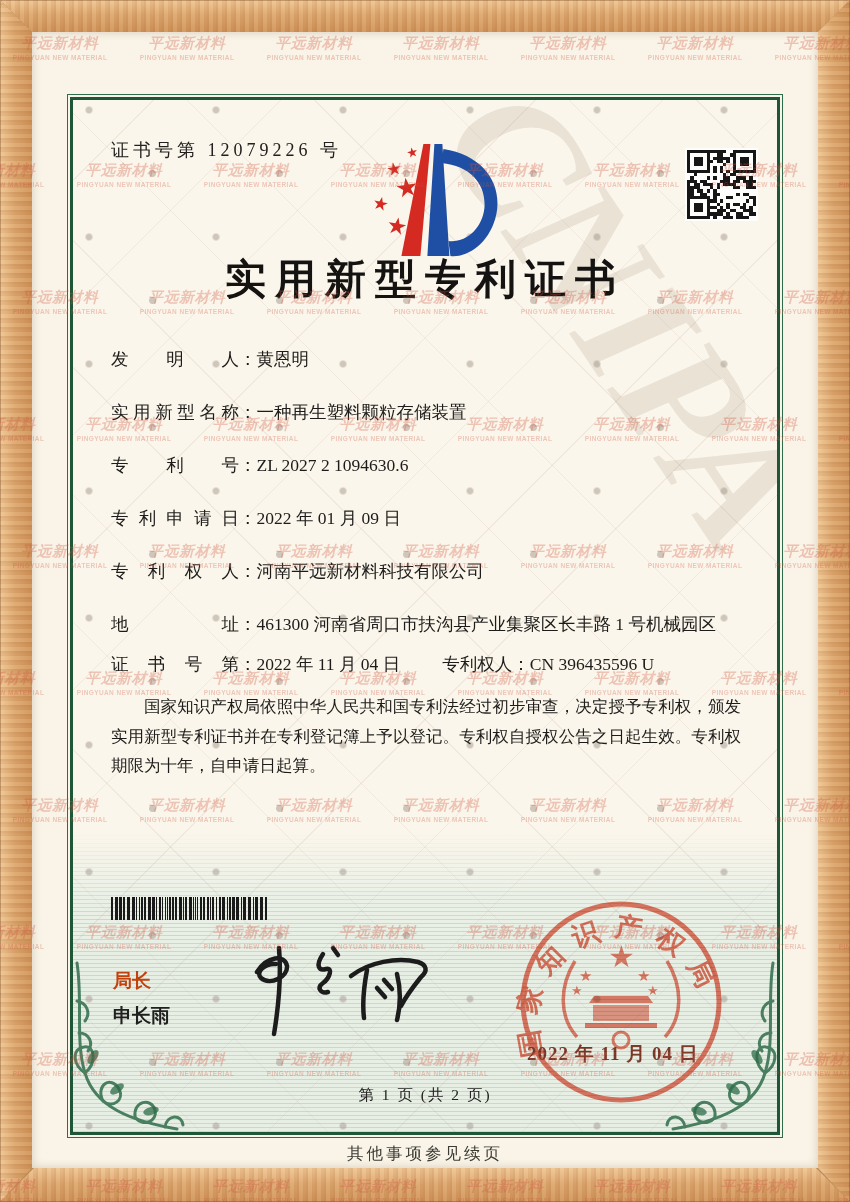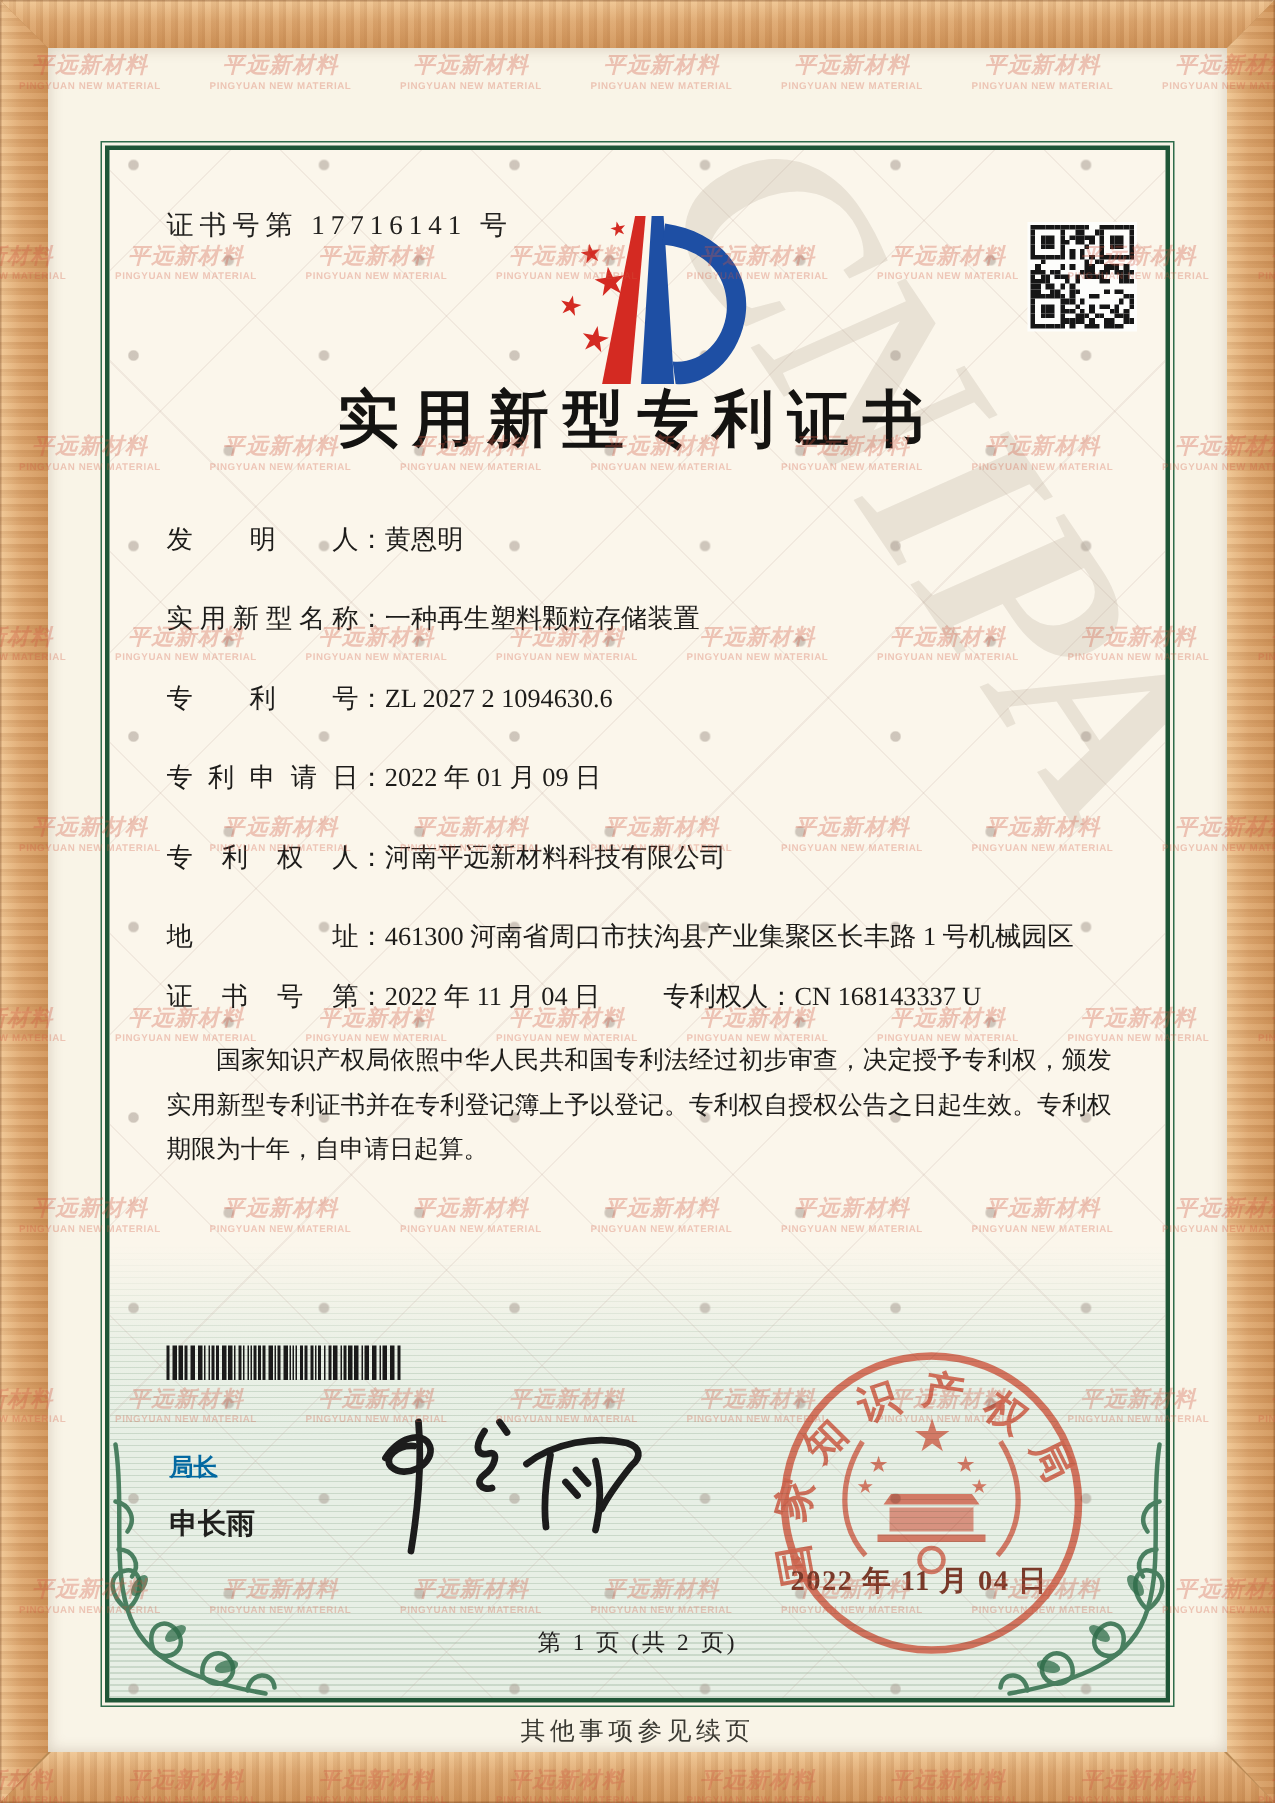--- a/index.html
+++ b/index.html
@@ -72,21 +72,21 @@
   .val{display:inline-block;width:calc(100% - 152px);vertical-align:top;}
   .row.grant{display:flex;margin-bottom:0;}
   .row.grant .g2{margin-left:42px;}
 
   .paras{position:absolute;z-index:3;left:38px;right:36px;top:592px;font-size:16.5px;line-height:29.5px;text-align:justify;}
   .paras p{margin:0;text-indent:2em;}
 
   .barcode{position:absolute;z-index:3;left:38px;top:797px;height:23px;display:flex;align-items:stretch;}
   .barcode .bar{background:#1a1a1a;}
 
-  .signer-title{position:absolute;z-index:3;left:40px;top:868px;font-size:16px;font-weight:bold;color:#0369a1;text-decoration:underline;}
+  .signer-title{position:absolute;z-index:3;left:40px;top:868px;font-size:19px;font-weight:bold;color:#c2410c;}
   .signer-name{position:absolute;z-index:3;left:40px;top:903px;font-size:19px;font-weight:bold;color:#20201e;}
   .signature{position:absolute;z-index:3;left:170px;top:842px;}
 
   .seal{position:absolute;z-index:4;left:428px;top:795px;width:240px;height:218px;mix-blend-mode:multiply;opacity:.92;}
   .seal svg{position:absolute;inset:0;}
   .seal-date{position:absolute;z-index:5;left:26px;top:146px;width:200px;font-size:19px;font-weight:bold;
              letter-spacing:1px;color:#7e2d1c;white-space:nowrap;}
   .seal text,.seal textPath{font-family:"Liberation Serif","DejaVu Serif",serif;}
 
   .page-num{position:absolute;z-index:3;left:0;right:0;bottom:26px;text-align:center;font-size:15.5px;letter-spacing:2px;color:#22211f;}
@@ -149,21 +149,21 @@
         <path d="M8,40 c10,2 14,12 8,20"></path>
         <path d="M10,72 c10,0 15,10 9,18"></path>
       </g>
       <g fill="#2f6d4a" opacity=".75">
         <ellipse cx="24" cy="96" rx="4" ry="8" transform="rotate(35 24 96)"></ellipse>
         <ellipse cx="48" cy="128" rx="4" ry="8" transform="rotate(55 48 128)"></ellipse>
         <ellipse cx="82" cy="150" rx="4" ry="8" transform="rotate(75 82 150)"></ellipse>
       </g>
     </svg>
 
-    <div class="cert-no">证书号第 17716141 号</div>
+    <div class="cert-no">证书号第 12079226 号</div>
 
     <svg class="logo" width="140" height="128" viewBox="0 0 140 128">
       <polygon points="60,8 67,8 57,120 38,120" fill="#d42a22"></polygon>
       <polygon points="71,8 79,8 86,120 64,120" fill="#1e4fa4"></polygon>
       <path d="M80,13 C120,19 139,48 133,78 C127,107 104,122 87,120 L85,105 C103,107 119,92 121,72 C123,49 108,30 78,27 Z" fill="#1e4fa4"></path>
       <g fill="#d42a22" font-family="'DejaVu Sans',sans-serif">
         <text x="44" y="22" font-size="13" transform="rotate(-12 44 22)">★</text>
         <text x="24" y="40" font-size="17" transform="rotate(-10 24 40)">★</text>
         <text x="33" y="62" font-size="26" transform="rotate(-8 33 62)">★</text>
         <text x="8" y="72" font-size="18" transform="rotate(12 8 72)">★</text>
@@ -619,21 +619,21 @@
 
     <div class="fields">
       <div class="row"><span class="lbl">发明人</span><span class="colon">：</span><span class="val">黄恩明</span></div>
       <div class="row"><span class="lbl">实用新型名称</span><span class="colon">：</span><span class="val">一种再生塑料颗粒存储装置</span></div>
       <div class="row"><span class="lbl">专利号</span><span class="colon">：</span><span class="val">ZL 2027 2 1094630.6</span></div>
       <div class="row"><span class="lbl">专利申请日</span><span class="colon">：</span><span class="val">2022 年 01 月 09 日</span></div>
       <div class="row"><span class="lbl">专利权人</span><span class="colon">：</span><span class="val">河南平远新材料科技有限公司</span></div>
       <div class="row addr"><span class="lbl">地址</span><span class="colon">：</span><span class="val">461300 河南省周口市扶沟县产业集聚区长丰路 1 号机械园区</span></div>
       <div class="row grant">
         <span><span class="lbl">证书号第</span><span class="colon">：</span><span>2022 年 11 月 04 日</span></span>
-        <span class="g2"><span>专利权人</span><span>：</span><span>CN 168143337 U</span></span>
+        <span class="g2"><span>专利权人</span><span>：</span><span>CN 396435596 U</span></span>
       </div>
     </div>
 
     <div class="paras">
       <p>国家知识产权局依照中华人民共和国专利法经过初步审查，决定授予专利权，颁发实用新型专利证书并在专利登记簿上予以登记。专利权自授权公告之日起生效。专利权期限为十年，自申请日起算。</p>
     </div>
 
     <div class="barcode">
         <div class="bar" style="width: 2px; margin-right: 2px;"></div>
         <div class="bar" style="width: 3px; margin-right: 1px;"></div>

